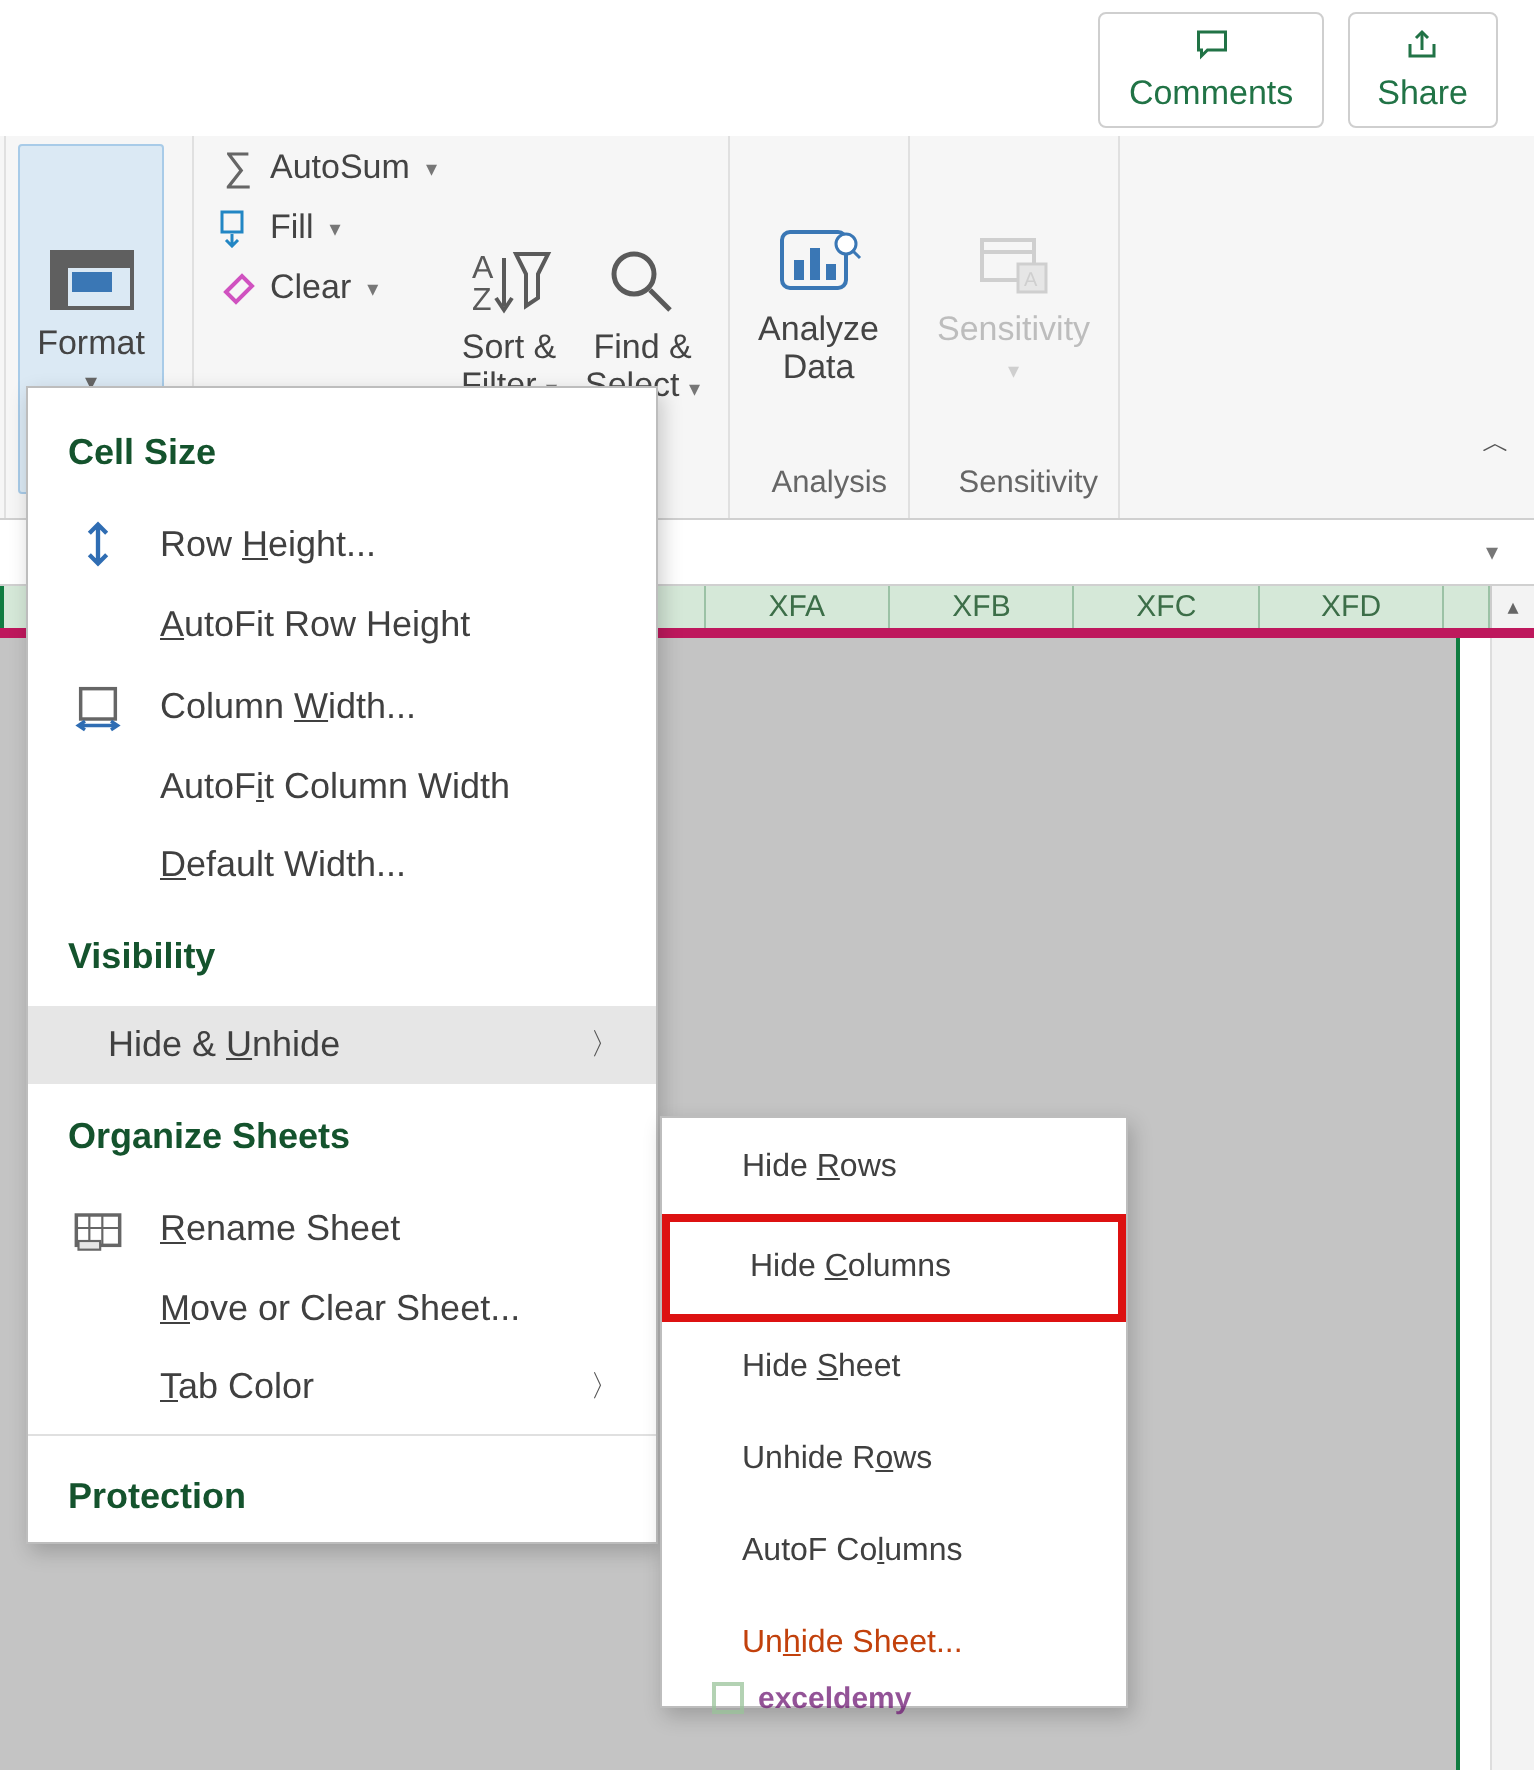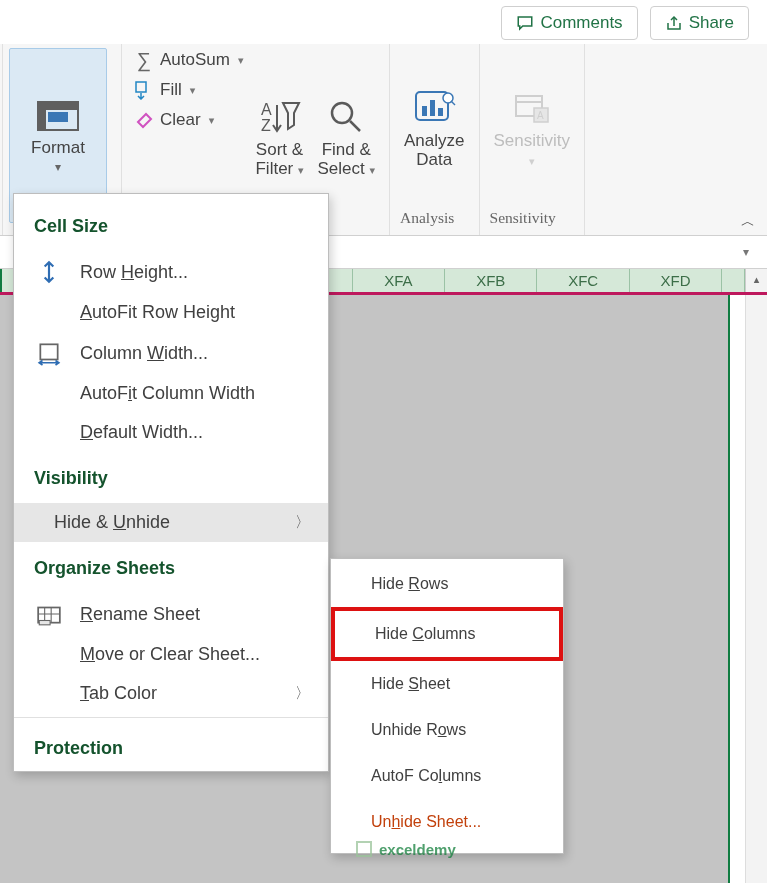--- a/index.html
+++ b/index.html
@@ -1,48 +1,48 @@
 <!DOCTYPE html>
 <html><head>
 <meta charset="utf-8">
 <style>
 * { box-sizing: border-box; margin: 0; padding: 0; font-family: "Segoe UI", Arial, sans-serif; }
 body { width: 767px; height: 885px; background: #fff; overflow: hidden; position: relative; }
 
 .topbar { display: flex; justify-content: flex-end; gap: 12px; padding: 6px 18px 4px 0; }
-.topbar-btn { display: flex; align-items: center; gap: 6px; background: #fff; border: 1px solid #cfcfcf; border-radius: 4px; padding: 6px 14px; font-size: 17px; color: #217346; cursor: pointer; }
+.topbar-btn { display: flex; align-items: center; gap: 6px; background: #fff; border: 1px solid #cfcfcf; border-radius: 4px; padding: 6px 14px; font-size: 17px; color: #217346; cursor: pointer; flex-direction: column; }
 .topbar-btn svg { width: 18px; height: 18px; }
 
 .ribbon { display: flex; border-bottom: 1px solid #d0d0d0; background: #f6f6f6; padding: 0 0 0 2px; height: 192px; }
 .ribbon-group { display: flex; flex-direction: column; border-right: 1px solid #e0e0e0; padding: 4px 10px 2px 10px; }
 .ribbon-group.compact { padding-left: 6px; padding-right: 14px; }
 .group-body { flex: 1; display: flex; gap: 6px; }
-.group-label { text-align: left; font-size: 15.5px; color: #666; padding: 4px 0 6px 0; font-family: Liberation Serif, serif; }
-
-.format-btn { display: flex; flex-direction: column; align-items: center; justify-content: center; width: 98px; padding: 6px 2px; border: 1px solid #a8cbe8; background: #dbe9f4; border-radius: 2px; gap: 4px; font-size: 17px; color: #444; }
+.group-label { text-align: right; font-size: 15.5px; color: #666; padding: 4px 0 6px 0; }
+
+.format-btn { display: flex; flex-direction: column; align-items: center; justify-content: center; width: 73px; padding: 6px 2px; border: 1px solid #a8cbe8; background: #dbe9f4; border-radius: 2px; gap: 4px; font-size: 17px; color: #444; }
 .format-btn .ic { width: 44px; height: 36px; position: relative; }
 .format-btn .chev { font-size: 12px; color: #666; margin-top: -2px; }
 
 .stack { display: flex; flex-direction: column; gap: 6px; justify-content: flex-start; }
 .stack-item { display: flex; align-items: center; gap: 6px; font-size: 17px; color: #444; padding: 2px 2px; }
 .stack-item .sm { width: 20px; height: 20px; display: inline-flex; align-items: center; justify-content: center; }
 .stack-item .dd { font-size: 11px; color: #777; margin-left: 2px; }
 
 .big { display: flex; flex-direction: column; align-items: center; justify-content: center; padding: 4px 4px 0 4px; gap: 4px; font-size: 17px; color: #444; }
 .big .ic { width: 44px; height: 40px; display: flex; align-items: center; justify-content: center; }
 .big.disabled { color: #bdbdbd; }
 .big .lab1 { line-height: 1.1; text-align: center; }
 .big .dd { font-size: 11px; color: #777; margin-top: -2px; }
 
 .collapse { position: absolute; right: 12px; top: 213px; font-size: 14px; color: #555; }
 
 .fbar { display: flex; align-items: center; height: 33px; border-bottom: 1px solid #d0d0d0; background: #fff; }
 .fbar-right { margin-left: auto; padding-right: 18px; font-size: 12px; color: #777; }
 
-.cols { display: flex; height: 26px; background: #d5e8d8; border-bottom: 3px solid #be185d; }
+.cols { display: flex; height: 26px; background: #d5e8d8; border-bottom: 5px solid #be185d; }
 .cols-spacer-left { width: 355px; border-left: 2px solid #107c41; border-right: 1px solid #9bc2a5; background: #d5e8d8; }
 .col-head { width: 93px; border-right: 1px solid #9bc2a5; display: flex; align-items: center; justify-content: center; font-size: 15px; color: #3c6e48; }
 .col-head.thin { width: 23px; }
 .cols-right { background: #f3f3f3; width: 22px; border-left: 1px solid #ccc; display:flex; align-items:flex-start; justify-content:center; }
 .cols-right .tri { font-size: 11px; color: #666; margin-top: 4px; }
 
 .sheet-area { display: flex; height: 588px; }
 .sheet-gray { width: 730px; background: #c4c4c4; border-right: 2px solid #107c41; }
 .sheet-sb { width: 15px; background: #fff; }
 .sheet-sbtrack { width: 22px; background: #f3f3f3; border-left: 1px solid #ddd; }
@@ -58,21 +58,21 @@
 .dd-item .arr { font-size: 15px; color: #555; margin-right: 6px; }
 .dd-sep { border-top: 1px solid #e0e0e0; margin: 4px 0; }
 
 .u { text-decoration: underline; }
 
 .submenu { left: 330px; top: 558px; width: 234px; padding: 2px 0 8px 0; }
 .sub-item { padding: 14px 18px 14px 40px; font-size: 16px; color: #404040; }
 .sub-item.highlight { border: 4px solid #d11; }
 .sub-item.disabled { color: #c2410c; }
 
-.watermark { position: absolute; left: 355px; top: 840px; font-size: 15px; color: #15803d; display: flex; align-items: center; gap: 6px; opacity: 0.75; }
+.watermark { position: absolute; left: 355px; top: 840px; font-size: 15px; color: #701a75; display: flex; align-items: center; gap: 6px; opacity: 0.75; }
 </style>
 </head>
 <body>
 
 <div class="topbar">
   <button class="topbar-btn">
     <svg viewBox="0 0 24 24" fill="none" stroke="#217346" stroke-width="2">
         <path d="M3 4h18v12H9l-4 4v-4H3z"></path>
       </svg>
     <span>Comments</span>

